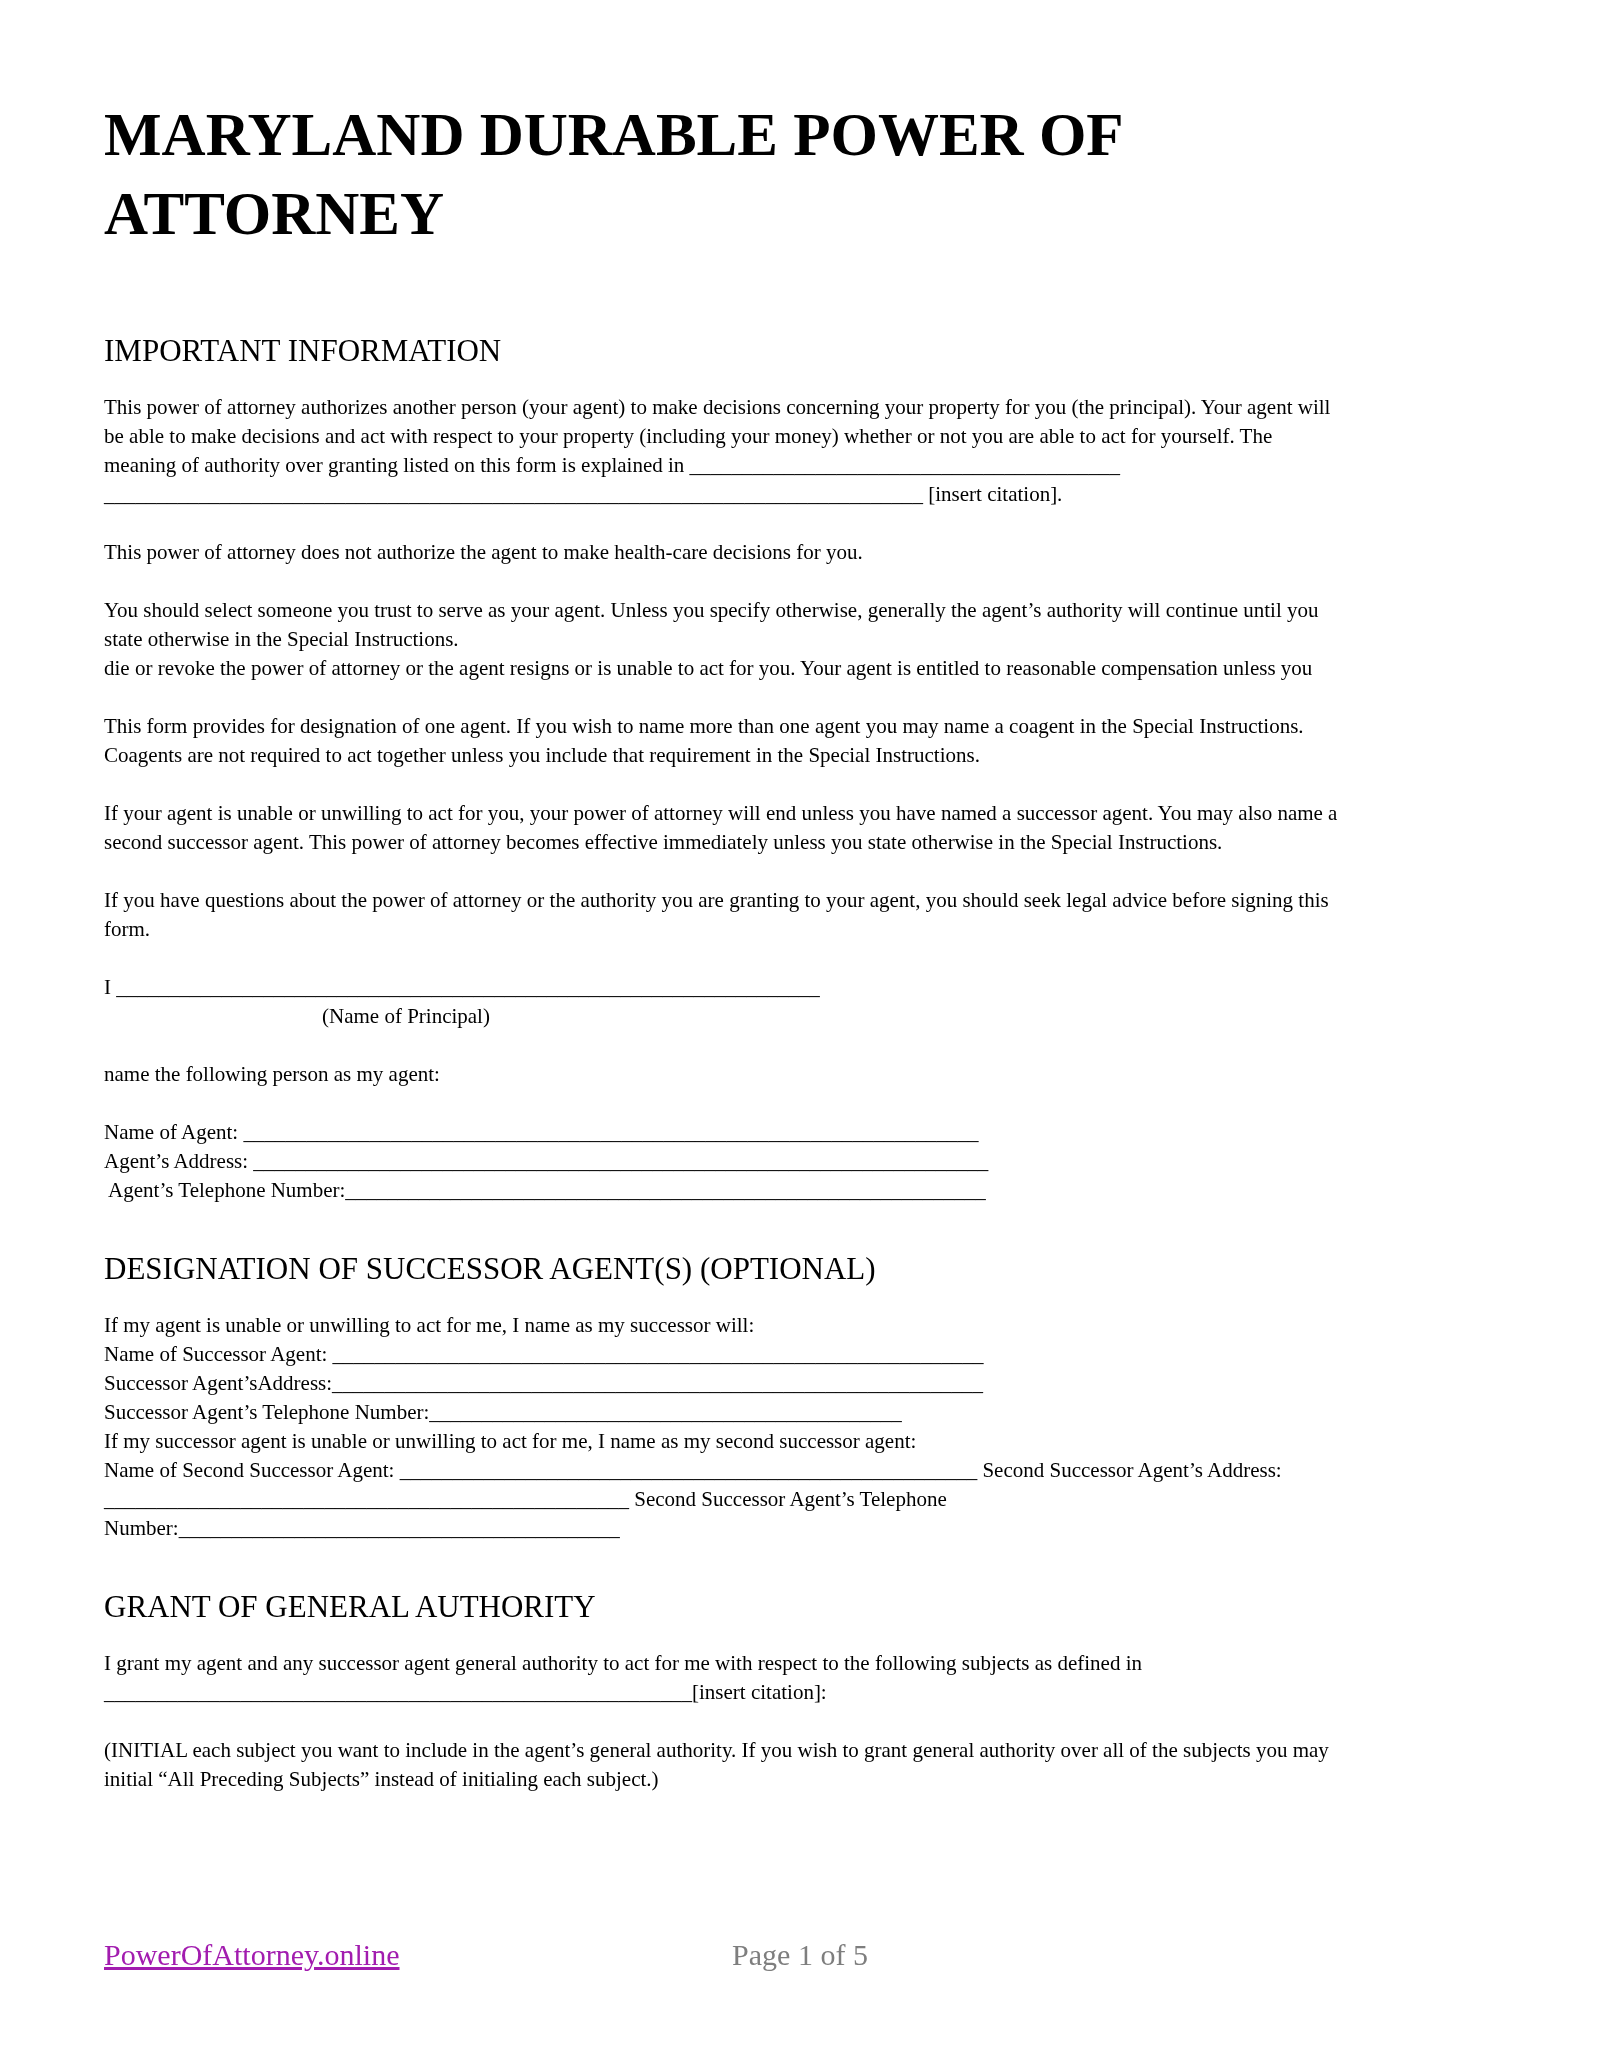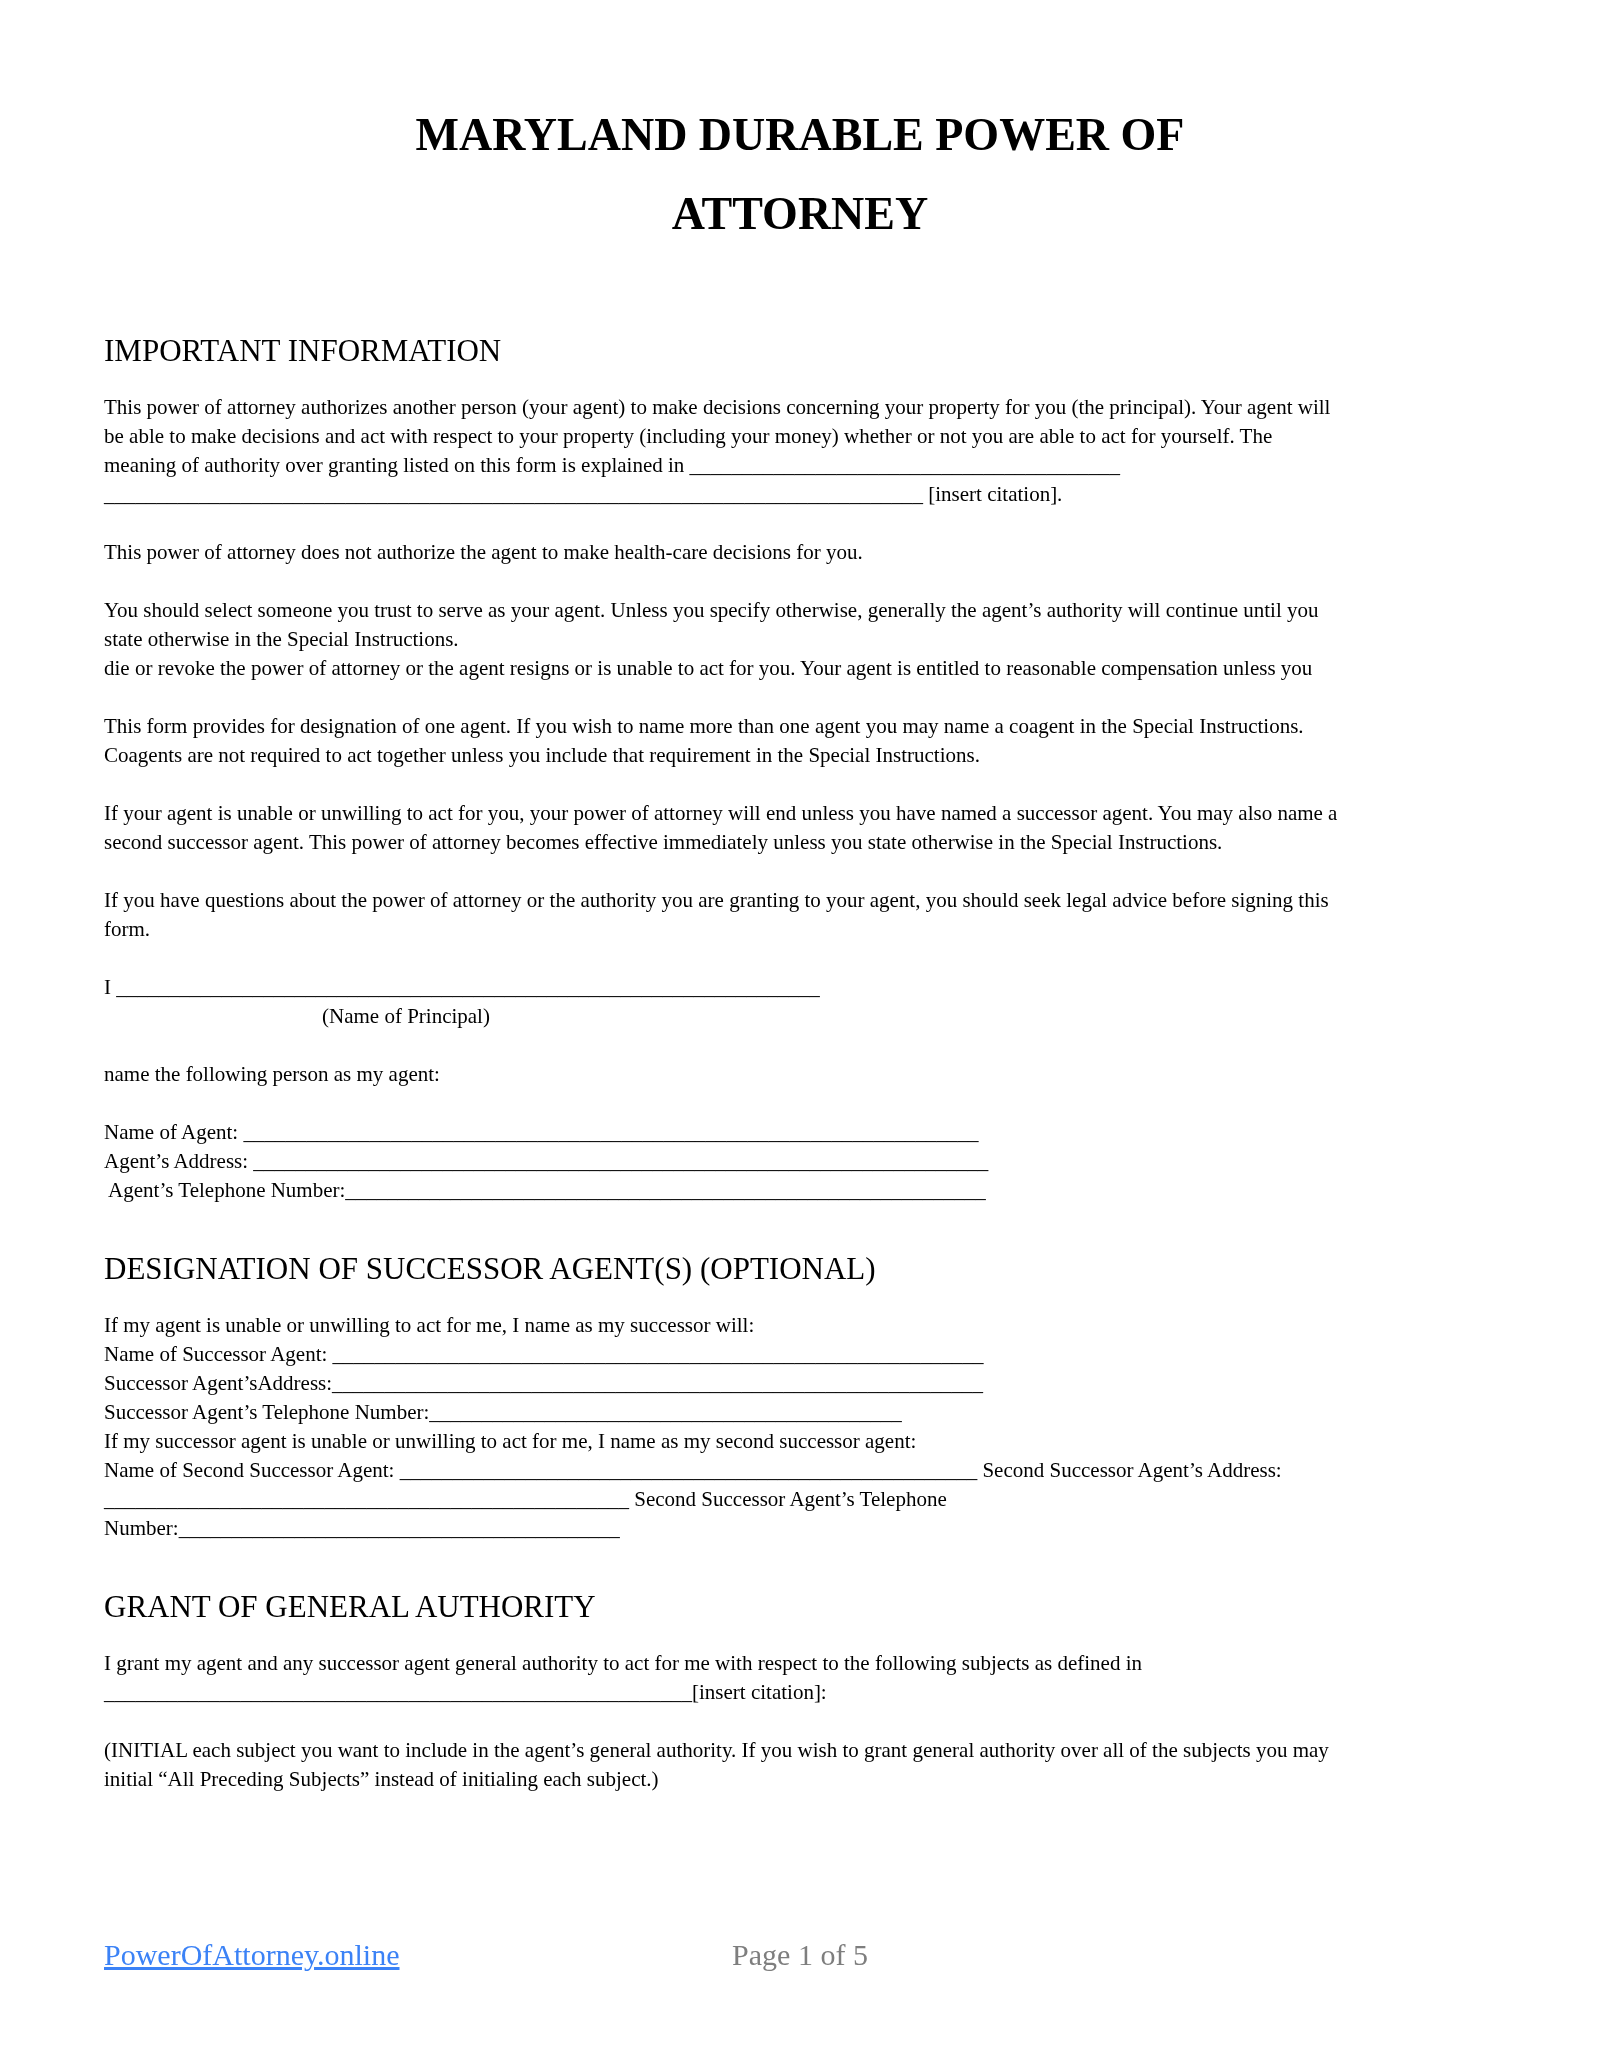--- a/index.html
+++ b/index.html
@@ -9,23 +9,23 @@
     height: 2070px;
     background: #ffffff;
     color: #000000;
     font-family: "Liberation Serif", "DejaVu Serif", serif;
     overflow: hidden;
     box-sizing: border-box;
   }
   .content { padding: 95px 104px 0 104px; }
   .doc-title {
     margin: 0;
-    text-align: center;
+    text-align: left;
     font-weight: bold;
-    font-size: 46px;
+    font-size: 61px;
     line-height: 79px;
     letter-spacing: 0px;
   }
   .section-heading {
     font-weight: normal;
     font-size: 31px;
     line-height: 36px;
     margin: 46px 0 24px 0;
   }
   .section-heading.first { margin-top: 80px; }
@@ -42,21 +42,21 @@
     position: absolute;
     left: 104px;
     right: 104px;
     bottom: 95px;
     height: 40px;
     font-size: 30px;
     line-height: 40px;
     color: #7e7e7e;
   }
   .footer a {
-    color: #3b82f6;
+    color: #a21caf;
     text-decoration: underline;
     cursor: pointer;
   }
   .page-num {
     position: absolute;
     left: 50%;
     transform: translateX(-50%);
     top: 0;
     white-space: pre;
   }

